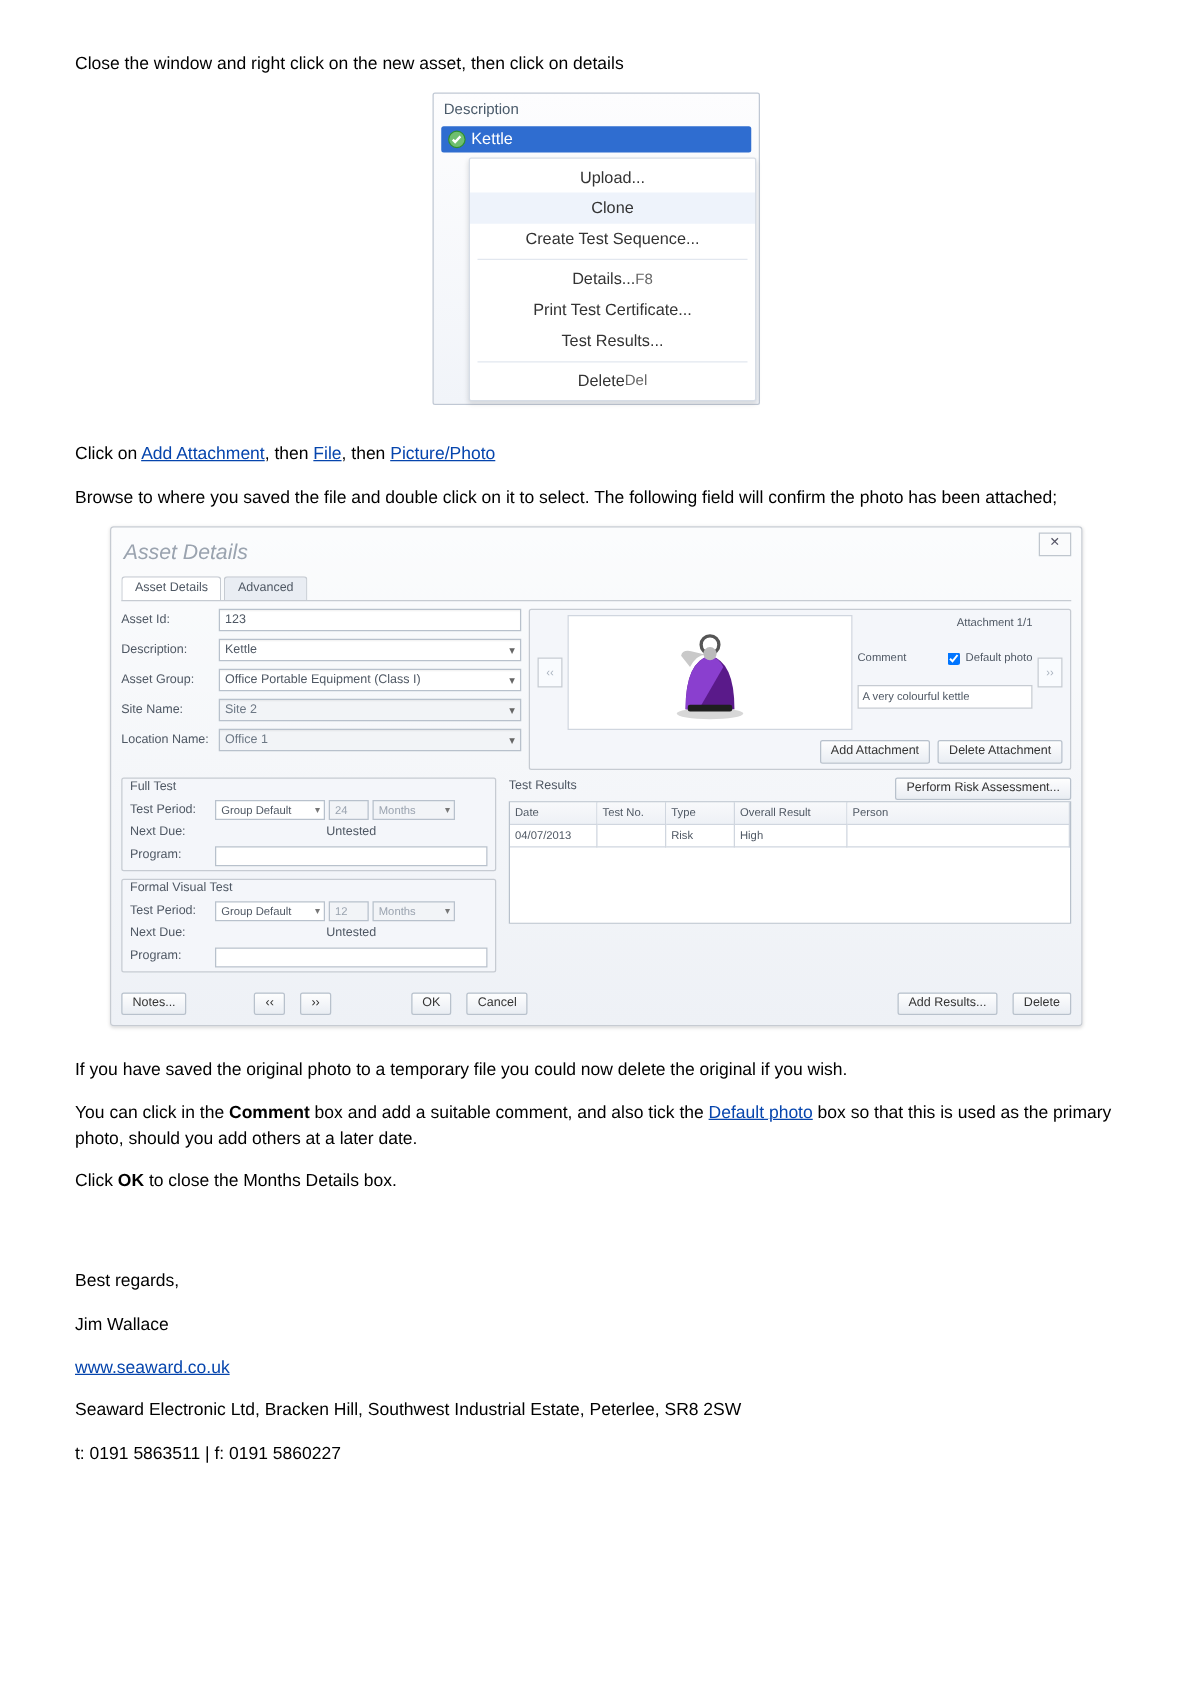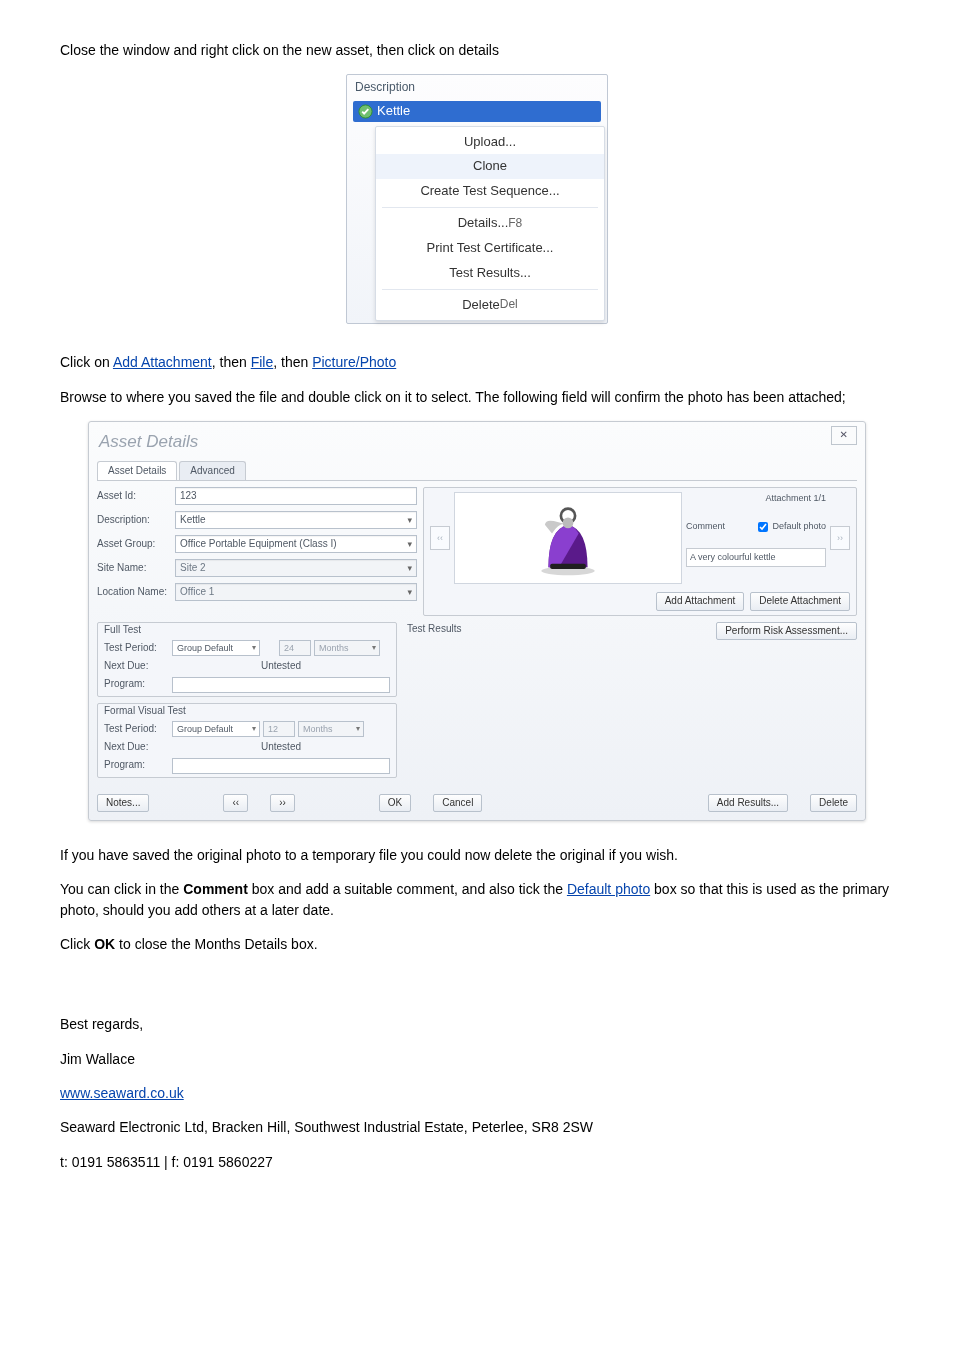--- a/index.html
+++ b/index.html
@@ -66,21 +66,21 @@
 
   .lowR{flex:1}
   .trhdr{display:flex;align-items:flex-start;justify-content:space-between;margin-bottom:1px}
   .trhdr span{font-size:10px}
   .table{border:1px solid #b8c1cc;background:#fff}
   .trow{display:grid;grid-template-columns:70px 55px 55px 90px 1fr;font-size:9px}
   .trow>div{border-right:1px solid #d0d6df;border-bottom:1px solid #d0d6df;padding:2px 4px;white-space:nowrap;overflow:hidden}
   .trow.head>div{background:linear-gradient(#f8f9fb,#eef1f6);font-weight:400}
   .tablebody{height:60px;background:#fff}
 
-  .footer{display:flex;align-items:center;gap:22px;margin-top:10px}
+  .footer{display:flex;align-items:center;gap:12px;margin-top:10px}
   .footer .spacer{flex:1}
 </style>
 </head>
 <body>
 
 <div class="page">
 
   <p>Close the window and right click on the new asset, then click on details</p>
 
   <div class="ctx-wrap">
@@ -206,21 +206,21 @@
       </div>
     </div>
 
     <div class="lower">
       <div class="lowL">
         <div class="grp">
           <div class="legend">Full Test</div>
           <div class="grow">
               <label>Test Period:</label>
             <div class="mini dd" style="width:70px">Group Default</div>
-            <div class="mini ro" style="width:22px;margin-left:19px">24</div>
+            <div class="mini ro" style="width:22px;margin-left:3px">24</div>
             <div class="mini dd ro" style="width:48px;margin-left:3px">Months</div>
           </div>
           <div class="grow">
               <label>Next Due:</label>
               <div class="untested" style="flex:1">Untested</div>
             </div>
           <div class="grow">
               <label>Program:</label>
               <div class="mini" style="flex:1"></div>
             </div>
@@ -242,20 +242,37 @@
               <label>Program:</label>
               <div class="mini" style="flex:1"></div>
             </div>
         </div>
       </div>
 
       <div class="lowR">
         <div class="trhdr">
           <span>Test Results</span>
           <div class="btn">Perform Risk Assessment...</div>
+        </div>
+        <div class="table">
+          <div class="trow head">
+            <div>Date</div>
+            <div>Test No.</div>
+            <div>Type</div>
+            <div>Overall Result</div>
+            <div>Person</div>
+          </div>
+          <div class="trow">
+            <div>04/07/2013</div>
+            <div></div>
+            <div>Risk</div>
+            <div>High</div>
+            <div></div>
+          </div>
+          <div class="tablebody"></div>
         </div>
       </div>
     </div>
 
     <div class="footer">
       <div class="btn">Notes...</div>
       <div style="width:30px"></div>
       <div class="btn">‹‹</div>
       <div class="btn">››</div>
       <div style="width:40px"></div>

